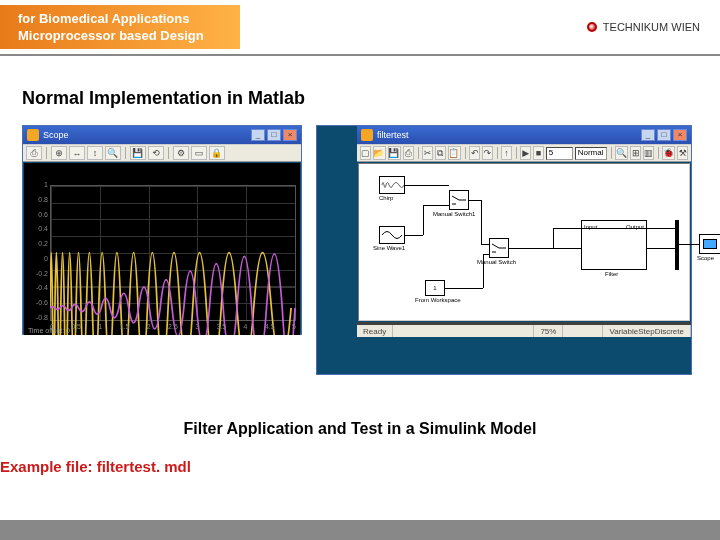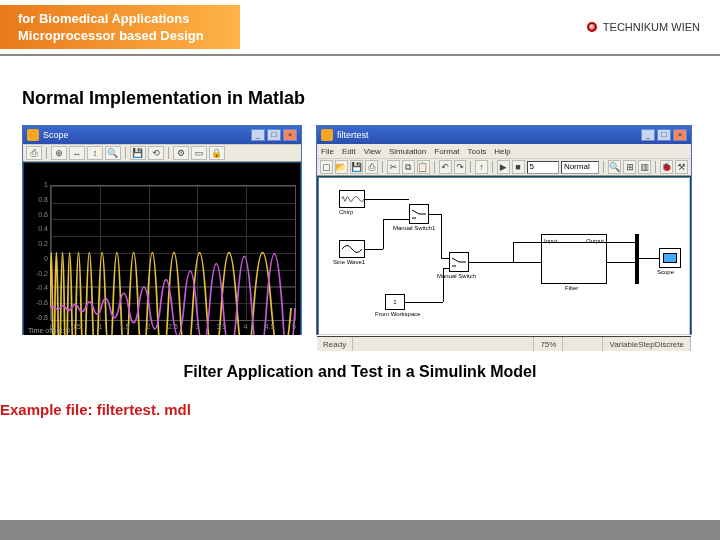--- a/index.html
+++ b/index.html
@@ -6,21 +6,21 @@
   body { width: 720px; height: 540px; background: #fff; font-family: Arial, sans-serif; position: relative; overflow: hidden; }
   .header { display: flex; align-items: center; height: 56px; border-bottom: 2px solid #888; }
   .header-orange { background: linear-gradient(to right, #e87a1a, #ffb347); color: #fff; padding: 6px 18px; font-size: 13px; font-weight: bold; line-height: 1.3; width: 240px; height: 44px; }
   .header-spacer { flex: 1; }
   .header-logo { display: flex; align-items: center; gap: 6px; padding-right: 20px; font-size: 11px; color: #333; }
   .logo-dot { width: 10px; height: 10px; border: 2px solid #b00; border-radius: 50%; background: radial-gradient(circle at 40% 40%, #fff, #b00); }
   .slide-title { font-size: 18px; font-weight: bold; color: #000; margin: 32px 0 16px 22px; }
   .panels { display: flex; gap: 14px; padding: 0 22px; }
   .panel { border: 1px solid #4a6fb3; background: #0c4a6e; position: relative; }
   .panel.scope { width: 280px; height: 210px; }
-  .panel.simulink { width: 376px; height: 210px; }
+  .panel.simulink { width: 376px; height: 250px; padding-left: 40px; }
   .titlebar { height: 18px; background: linear-gradient(to bottom, #3a6ad0, #2a4fb0); color: #fff; font-size: 9px; display: flex; align-items: center; padding: 0 4px; }
   .titlebar .t-icon { width: 12px; height: 12px; background: #f5a623; margin-right: 4px; border-radius: 2px; }
   .titlebar .spacer { flex: 1; }
   .winbtn { width: 14px; height: 12px; background: #c6d6f1; margin-left: 2px; border: 1px solid #6a8bd4; font-size: 8px; line-height: 10px; text-align: center; color: #333; }
   .winbtn.close { background: #e86; }
   .menubar { height: 14px; background: #eceadf; font-size: 8px; color: #333; display: flex; gap: 8px; padding: 0 4px; align-items: center; }
   .toolbar { height: 18px; background: #eceadf; border-top: 1px solid #ccc; border-bottom: 1px solid #999; display: flex; align-items: center; gap: 2px; padding: 0 3px; }
   .tb-btn { width: 16px; height: 14px; background: #f3f2ea; border: 1px solid #bbb; font-size: 9px; text-align: center; line-height: 12px; color: #444; }
   .tb-sep { width: 1px; height: 12px; background: #aaa; margin: 0 2px; }
   .tb-field { width: 40px; height: 13px; background: #fff; border: 1px inset #999; font-size: 8px; padding: 0 2px; }
@@ -30,27 +30,27 @@
     repeating-linear-gradient(to right, #333 0, #333 1px, transparent 1px, transparent 20%),
     repeating-linear-gradient(to bottom, #333 0, #333 1px, transparent 1px, transparent 12.5%);
     border:1px solid #555; }
   .scope-axis-y { position: absolute; left: 2px; top: 18px; bottom: 14px; width: 22px; display: flex; flex-direction: column; justify-content: space-between; }
   .scope-axis-y span { color: #888; font-size: 7px; text-align: right; }
   .scope-axis-x { position: absolute; left: 26px; right: 4px; bottom: 2px; height: 10px; display: flex; justify-content: space-between; }
   .scope-axis-x span { color: #888; font-size: 7px; }
   .scope-status { position: absolute; left: 4px; bottom: 1px; font-size: 7px; color: #999; }
   .scope-wave { position:absolute; inset: 22px 4px 14px 26px; }
   .sim-canvas { background: #fff; height: 158px; margin: 1px; border: 1px inset #ccc; position: relative; }
-  .sim-status { height: 15px; background: #eceadf; border-top: 1px solid #404040; display: flex; font-size: 8px; color: #444; align-items: flex-end; }
+  .sim-status { height: 15px; background: #eceadf; border-top: 3px solid #404040; display: flex; font-size: 8px; color: #444; align-items: flex-end; }
   .sim-status div { border-right: 1px solid #bbb; padding: 0 6px; height: 100%; display: flex; align-items: center; }
   .sim-status .flex { flex: 1; }
   .block { position: absolute; border: 1px solid #000; background: #fff; font-size: 6px; text-align: center; display: flex; align-items: center; justify-content: center; }
   .block-label { position: absolute; font-size: 6px; color: #000; white-space: nowrap; }
   .wire { position: absolute; background: #000; }
-  .caption1 { text-align: center; font-size: 16px; font-weight: bold; color: #000; margin-top: 28px; }
+  .caption1 { text-align: center; font-size: 16px; font-weight: bold; color: #000; margin-top: 45px; }
   .caption2 { text-align: left; font-size: 15px; font-weight: bold; color: #cc1a1a; margin-top: 20px; }
   .footer { position: absolute; bottom: 0; left: 0; right: 0; height: 20px; background: #888; }
 </style>
 </head>
 <body>
 
 <div class="header">
   <div class="header-orange">
     <div>for Biomedical Applications</div>
     <div>Microprocessor based Design</div>
@@ -128,29 +128,20 @@
   </div>
 
   <div class="panel simulink">
     <div class="titlebar">
       <div class="t-icon"></div>
       <span>filtertest</span>
       <div class="spacer"></div>
       <div class="winbtn">_</div>
       <div class="winbtn">□</div>
       <div class="winbtn close">×</div>
-    </div>
-    <div class="menubar">
-      <span>File</span>
-      <span>Edit</span>
-      <span>View</span>
-      <span>Simulation</span>
-      <span>Format</span>
-      <span>Tools</span>
-      <span>Help</span>
     </div>
     <div class="toolbar">
       <div class="tb-btn">▢</div>
       <div class="tb-btn">📂</div>
       <div class="tb-btn">💾</div>
       <div class="tb-btn">⎙</div>
       <div class="tb-sep"></div>
       <div class="tb-btn">✂</div>
       <div class="tb-btn">⧉</div>
       <div class="tb-btn">📋</div>

